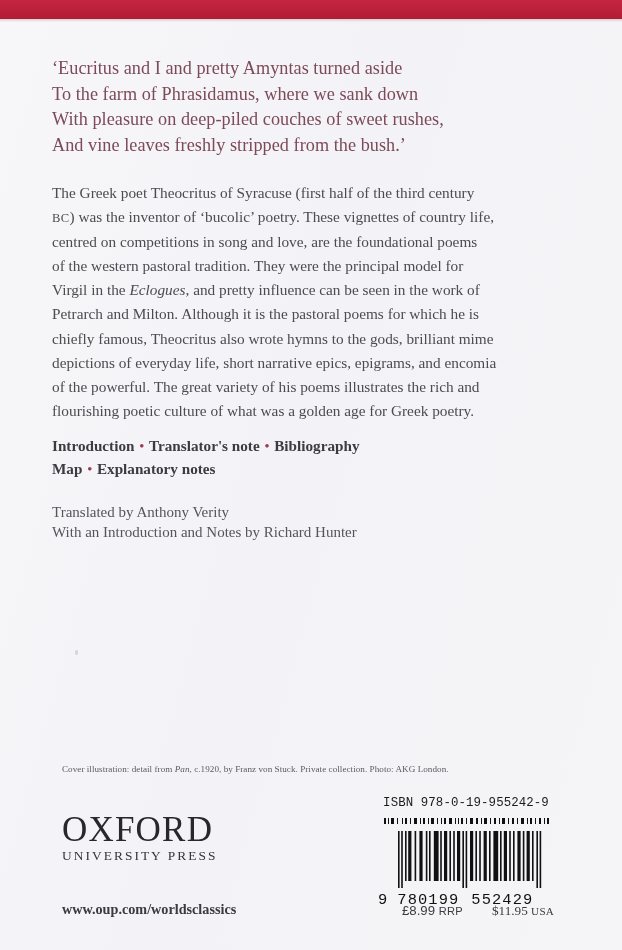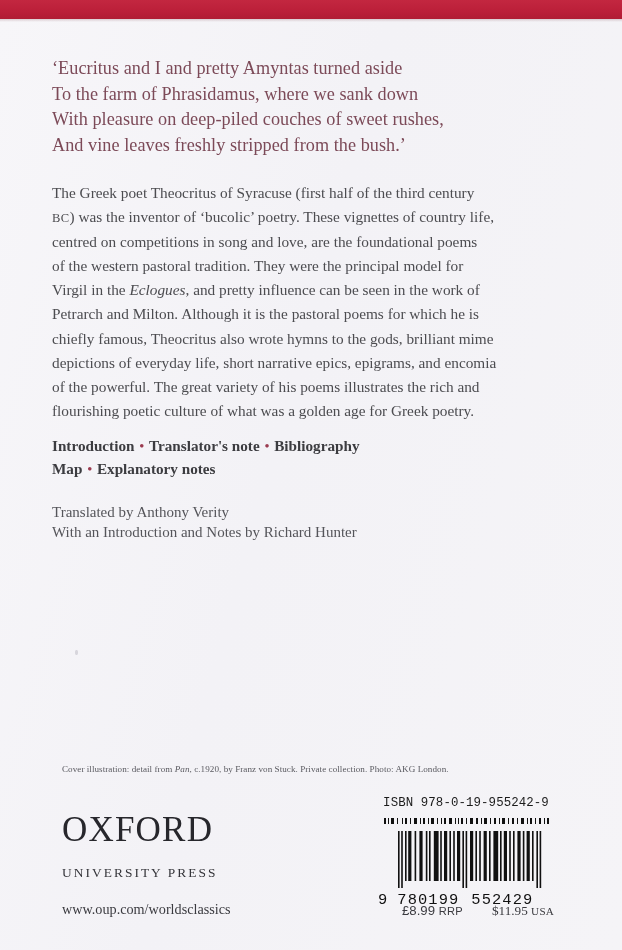--- a/index.html
+++ b/index.html
@@ -132,21 +132,21 @@
     font-size: 35px;
     letter-spacing: 1.2px;
     line-height: 36px;
     color: #27272c;
   }
   .oup-sub {
     font-family: "Liberation Serif", serif;
     font-size: 13.4px;
     letter-spacing: 2.05px;
     line-height: 16px;
-    margin-top: 17px;
+    margin-top: 0;
     color: #35353a;
   }
 
   
   .barcode-block {
     position: absolute;
     left: 378px;
     top: 796px;
     width: 176px;
   }
@@ -184,21 +184,21 @@
     position: absolute;
     left: 62px;
     top: 901px;
     width: 500px;
     height: 22px;
   }
   .site {
     position: absolute;
     left: 0; top: 0;
     font-family: "Liberation Serif", serif;
-    font-weight: normal;
+    font-weight: bold;
     font-size: 14.2px;
     color: #3a3a3f;
     white-space: nowrap;
   }
   .price-gbp {
     position: absolute;
     left: 340px; top: 2px;
     font-family: Liberation Sans, sans-serif;
     font-size: 13.2px;
     color: #3a3a3f;

